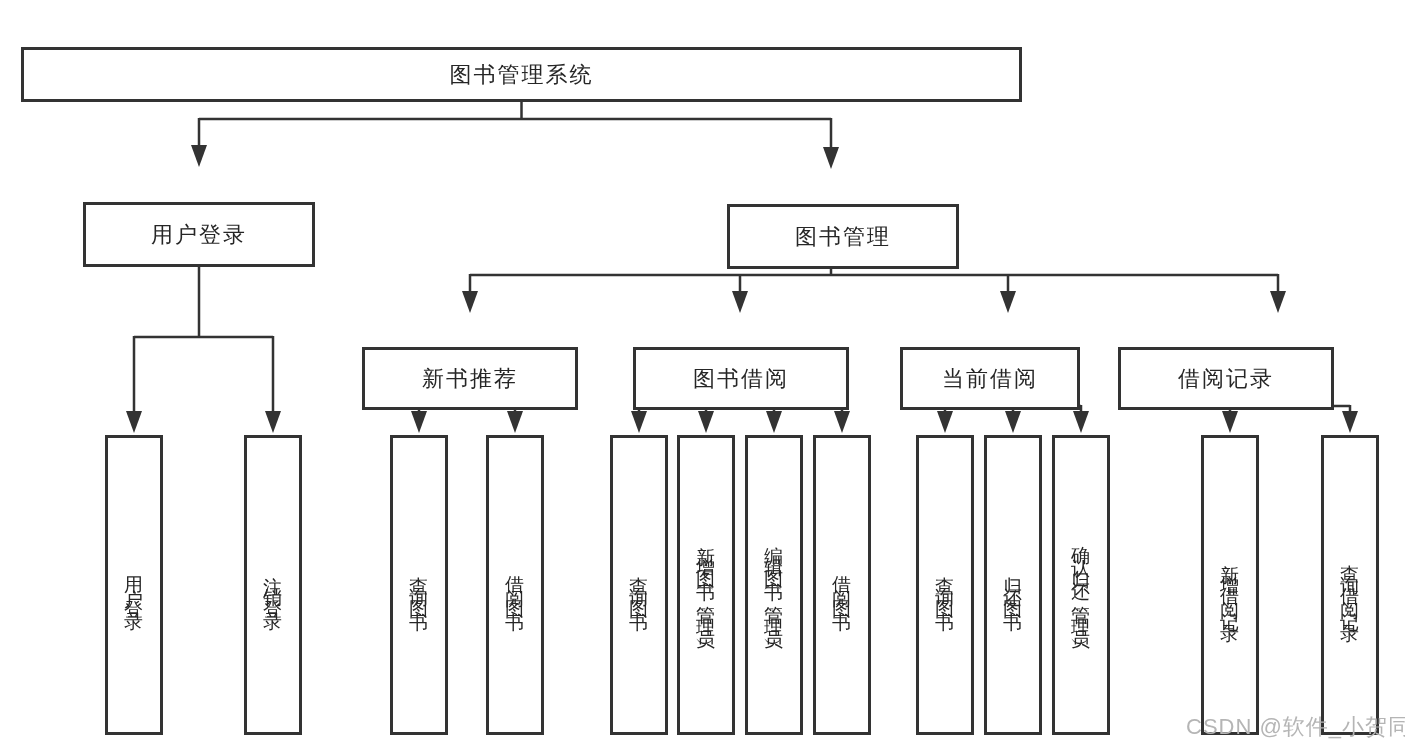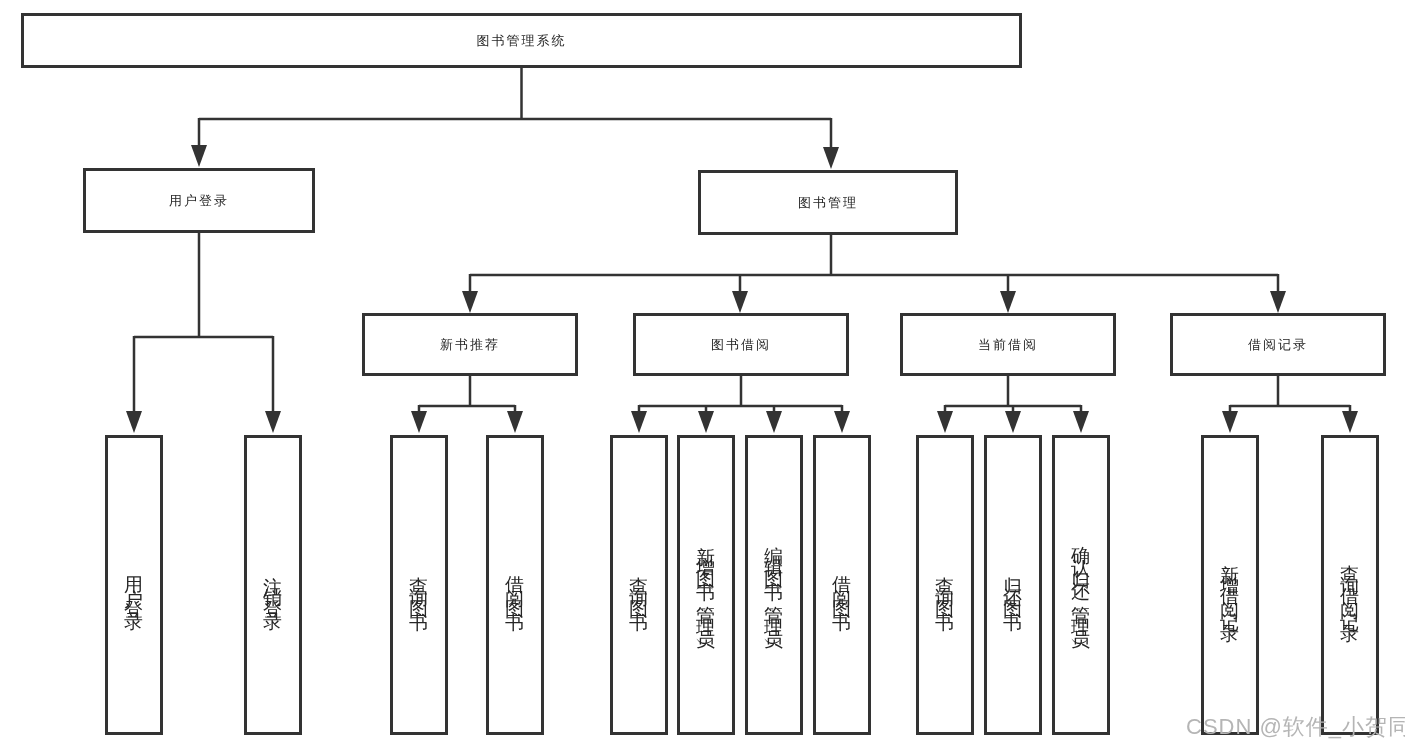--- a/index.html
+++ b/index.html
@@ -18,24 +18,25 @@
     pointer-events: none;
   }
   .hbox {
     position: absolute;
     box-sizing: border-box;
     border: 3px solid #333333;
     background: #ffffff;
     display: flex;
     align-items: center;
     justify-content: center;
-    font-size: 13px;
+    font-size: 22px;
     letter-spacing: 2px;
     color: #262626;
     white-space: nowrap;
+    margin-top: 34px;
   }
   .vbox {
     position: absolute;
     box-sizing: border-box;
     border: 3px solid #333333;
     background: #ffffff;
     width: 58px;
     height: 300px;
     display: flex;
     align-items: center;
@@ -121,26 +122,26 @@
       <polygon points="1005,411 1021,411 1013,433"></polygon>
       <polygon points="1073,411 1089,411 1081,433"></polygon>
       <polygon points="1222,411 1238,411 1230,433"></polygon>
       <polygon points="1342,411 1358,411 1350,433"></polygon>
     </g>
   </svg>
 
   <div class="hbox" style="left:21px; top:13px; width:1001px; height:55px;">图书管理系统</div>
 
   <div class="hbox" style="left:83px; top:168px; width:232px; height:65px;">用户登录</div>
-  <div class="hbox" style="left:698px; top:170px; width:260px; height:65px;">图书管理</div>
+  <div class="hbox" style="left:727px; top:170px; width:232px; height:65px;">图书管理</div>
 
   <div class="hbox" style="left:633px; top:313px; width:216px; height:63px;">图书借阅</div>
   <div class="hbox" style="left:362px; top:313px; width:216px; height:63px;">新书推荐</div>
-  <div class="hbox" style="left:900px; top:313px; width:216px; height:63px;">当前借阅</div>
-  <div class="hbox" style="left:1170px; top:313px; width:216px; height:63px;">借阅记录</div>
+  <div class="hbox" style="left:900px; top:313px; width:180px; height:63px;">当前借阅</div>
+  <div class="hbox" style="left:1118px; top:313px; width:216px; height:63px;">借阅记录</div>
 
   <div class="vbox" style="left:105px; top:435px;">
     <span class="vtext">用户登录</span>
   </div>
   <div class="vbox" style="left:244px; top:435px;">
     <span class="vtext">注销登录</span>
   </div>
 
   <div class="vbox" style="left:390px; top:435px;">
     <span class="vtext">查询图书</span>

